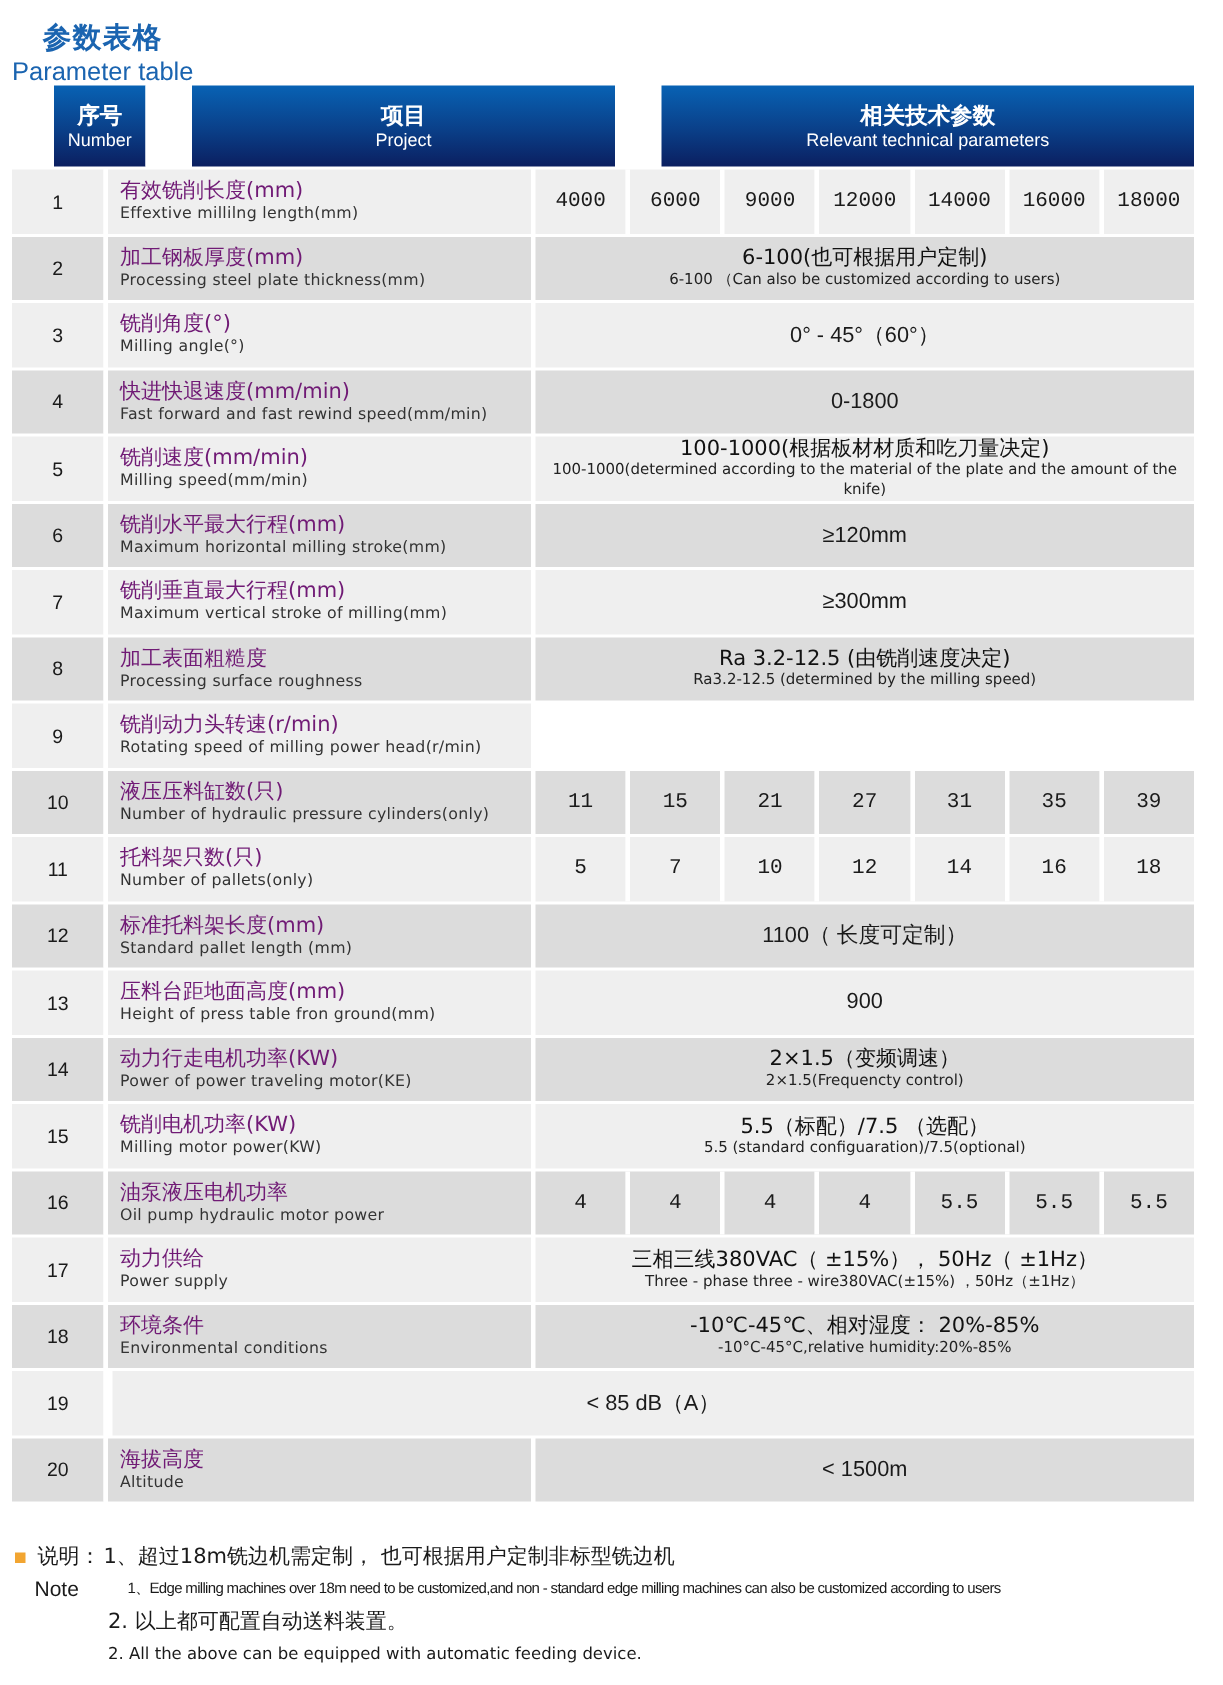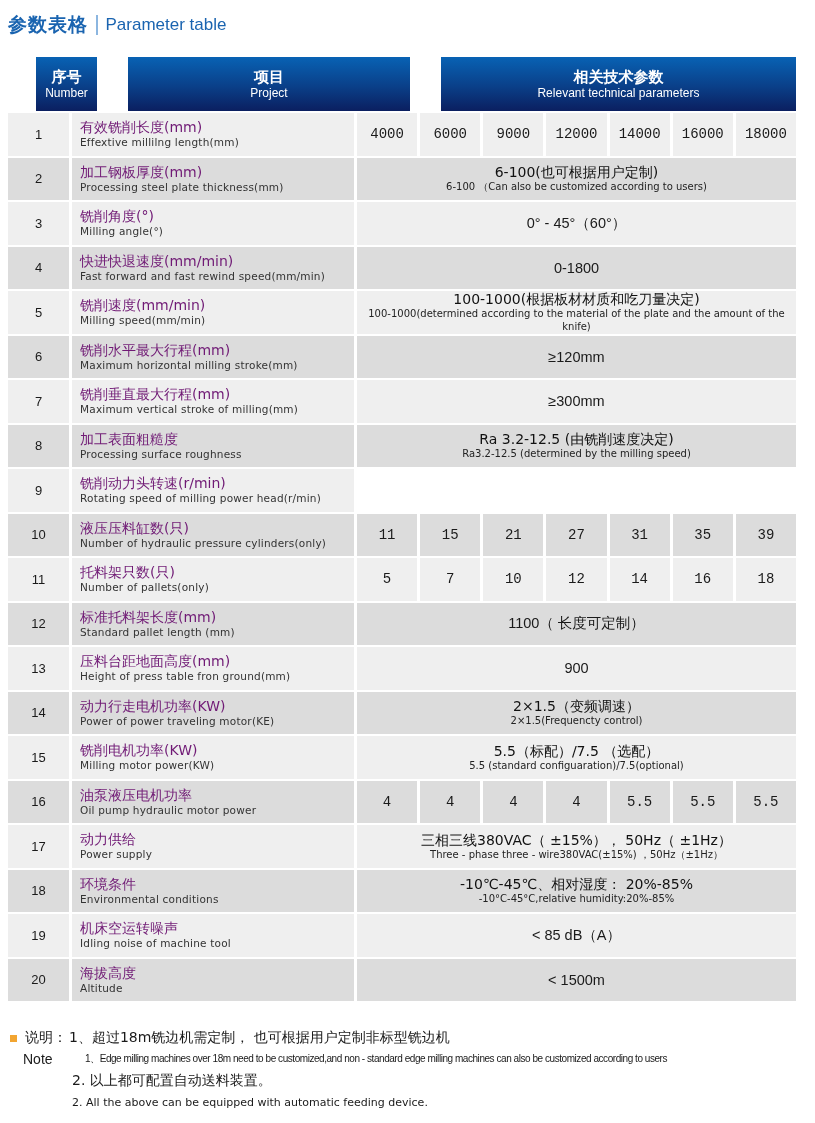--- a/index.html
+++ b/index.html
@@ -1,19 +1,19 @@
 <!DOCTYPE html>
 <html><head>
 <meta charset="utf-8">
 <style>
   * { box-sizing: border-box; margin: 0; padding: 0; }
   html, body { width: 815px; height: 1123px; background: #ffffff; overflow: hidden; }
   body { font-family: "DejaVu Sans", "Liberation Sans", sans-serif; color: #1a1a1a; position: relative; }
 
-  .title { position: absolute; left: 8px; top: 12px; height: 26px; display: flex; align-items: center; }
+  .title { position: absolute; left: 8px; top: 12px; height: 26px; display: flex; align-items: center; flex-direction: column; }
   .title-cn { font-size: 19px; font-weight: bold; color: #1a64b0; letter-spacing: 1px; }
   .title-sep { width: 1.5px; height: 20px; background: #8cb6e0; margin: 0 8px 0 8px; }
   .title-en { font-size: 17px; color: #1a64b0; font-family: "Liberation Sans", sans-serif; }
 
   .table { position: absolute; left: 8px; top: 57px; width: 788px; }
   .hdr { display: flex; height: 54px; }
   .hcell { background: linear-gradient(to bottom, #0862b4 0%, #0a3f88 55%, #0b1f60 100%); color: #fff;
            display: flex; flex-direction: column; align-items: center; justify-content: center; text-align: center; margin-left: 28px; }
   .hcell .cn { font-size: 15px; font-weight: bold; line-height: 18px; }
   .hcell .en { font-size: 12px; line-height: 15px; font-family: "Liberation Sans", sans-serif; }
@@ -315,24 +315,20 @@
            </div>
         <div class="gap"></div>
         <div class="cell merged">
                <span class="cn">-10℃-45℃、相对湿度： 20%-85%</span>
                <span class="en">-10°C-45°C,relative humidity:20%-85%</span>
              </div>
       </div>
       <div class="row odd">
         <div class="cell num c-num">19</div>
         <div class="gap"></div>
-        <div class="cell proj c-proj">
-             <span class="cn">机床空运转噪声</span>
-             <span class="en">Idling noise of machine tool</span>
-           </div>
         <div class="gap"></div>
         <div class="cell merged">
                <span class="single">&lt; 85 dB（A）</span>
              </div>
       </div>
       <div class="row even">
         <div class="cell num c-num">20</div>
         <div class="gap"></div>
         <div class="cell proj c-proj">
              <span class="cn">海拔高度</span>

